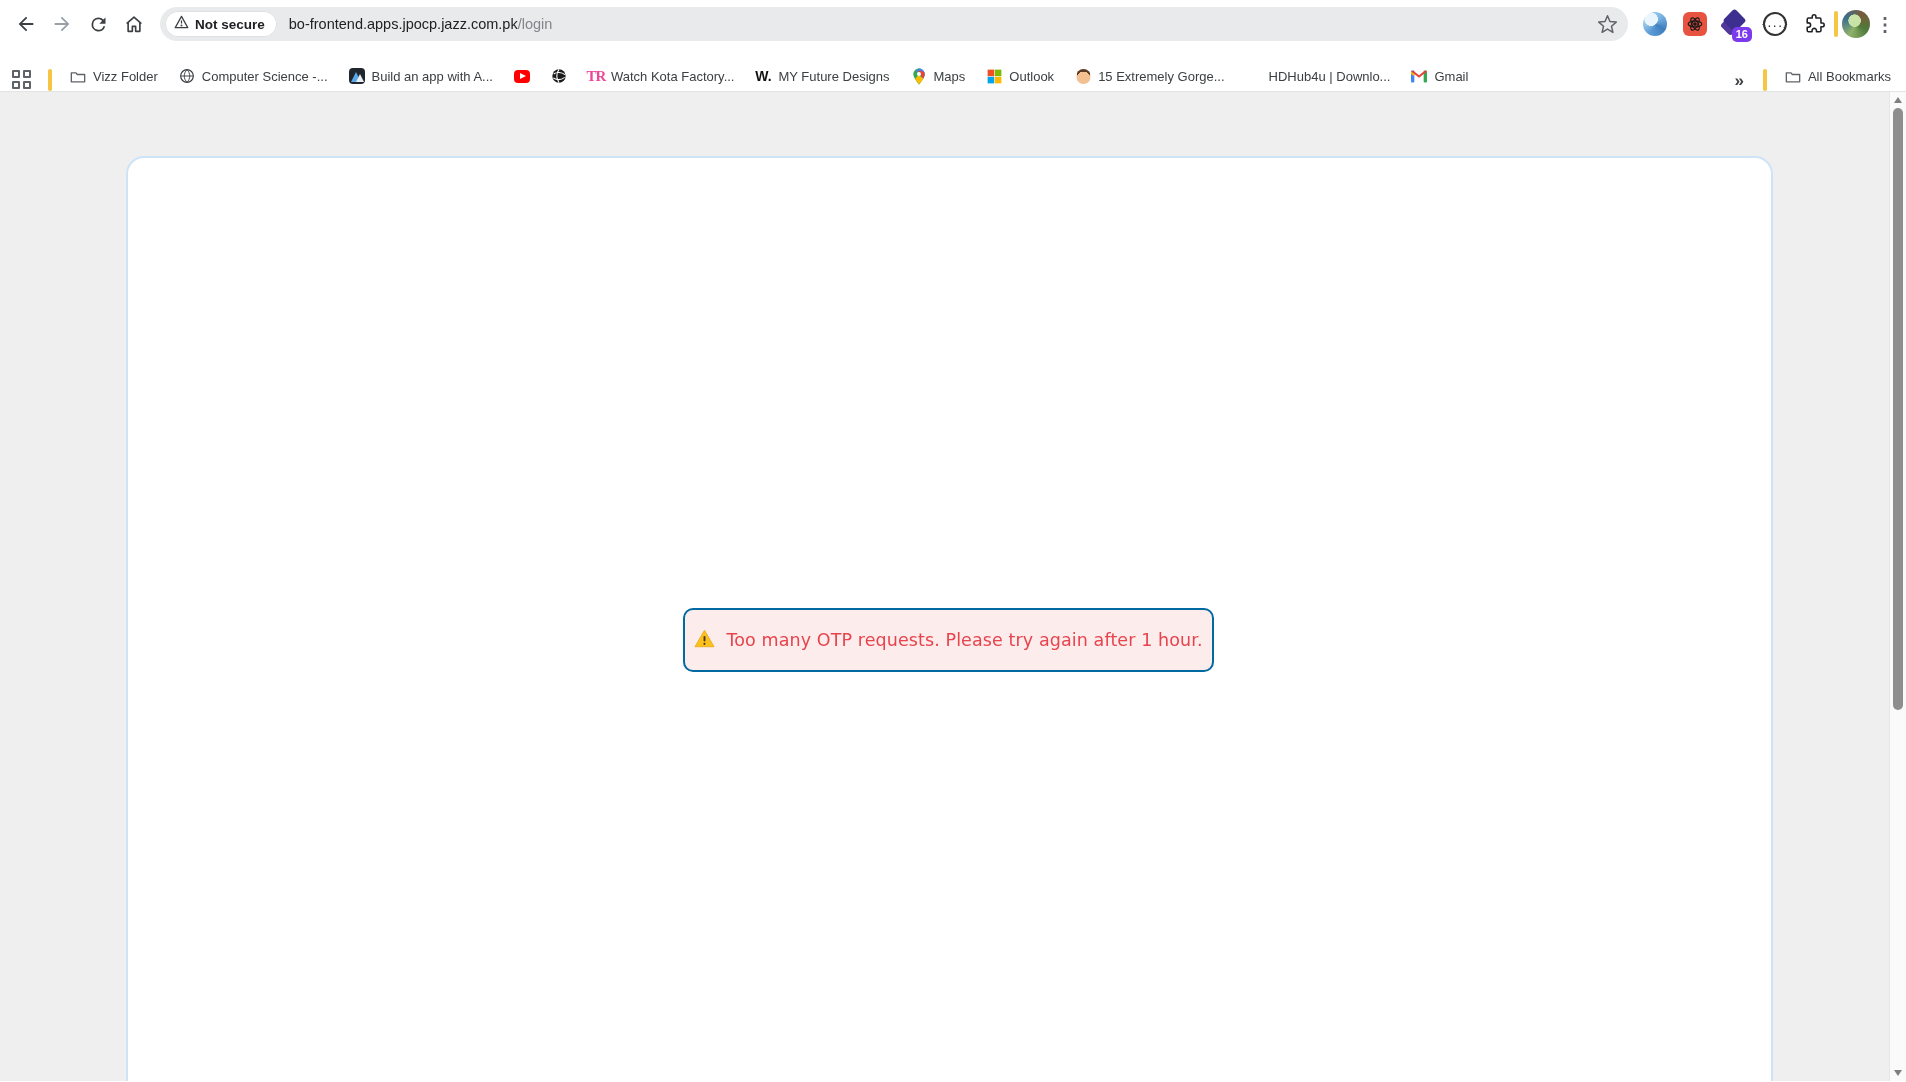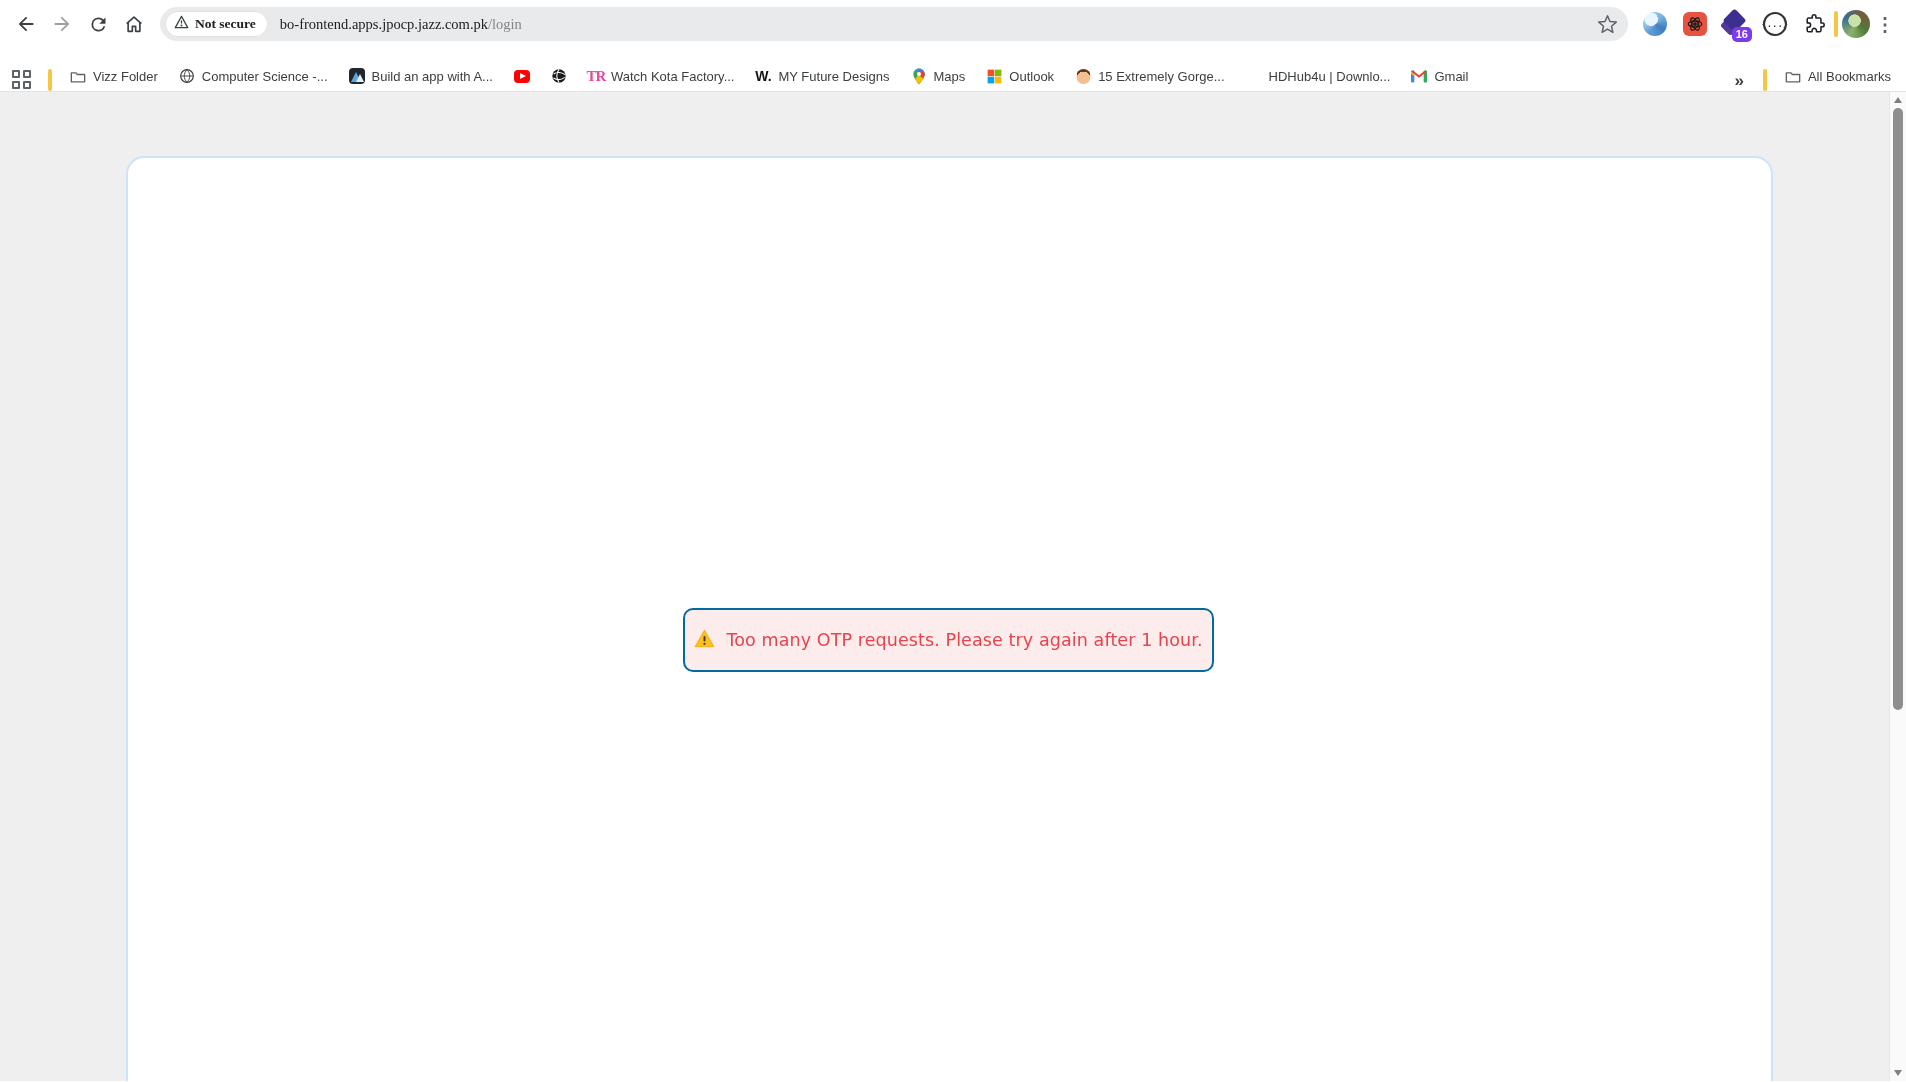--- a/index.html
+++ b/index.html
@@ -3,21 +3,21 @@
 <meta charset="utf-8">
 <style>
   * { margin:0; padding:0; box-sizing:border-box; }
   html,body { width:1906px; height:1082px; overflow:hidden; }
   body { font-family:"Liberation Sans", sans-serif; background:#ffffff; }
 
   
   .toolbar { height:48px; background:#ffffff; display:flex; align-items:center; padding:0 10px 0 8px; }
   .tb-btn { width:36px; height:36px; border-radius:50%; display:flex; align-items:center; justify-content:center; flex:0 0 auto; cursor:pointer; }
   .tb-btn svg { display:block; }
-  .omnibox { flex:1 1 auto; height:34px; background:#e9eaeb; border-radius:17px; margin:0 8px 0 8px; display:flex; align-items:center; padding:0 10px 0 5px; min-width:0;font-family:Liberation Serif, serif; }
+  .omnibox { flex:1 1 auto; height:34px; background:#e9eaeb; border-radius:17px; margin:0 8px 0 8px; display:flex; align-items:center; padding:0 10px 0 5px; min-width:0; }
   .chip { height:26px; background:#ffffff; border-radius:13px; display:flex; align-items:center; gap:6px; padding:0 12px 0 9px; flex:0 0 auto; box-shadow:0 0 0 1px #e0e0e0 inset; cursor:pointer; }
   .chip-label { font-size:13.5px; color:#202124; font-weight:600; white-space:nowrap; }
   .url-text { margin-left:12px; font-size:14.5px; color:#202124; white-space:nowrap; overflow:hidden; flex:1 1 auto; }
   .url-path { color:#80868b; }
   .star-wrap { flex:0 0 auto; margin-left:8px; cursor:pointer; display:flex; }
   .ext-cluster { display:flex; align-items:center; gap:14px; flex:0 0 auto; padding:0 6px; }
   .ext-icon { width:26px; height:26px; display:flex; align-items:center; justify-content:center; cursor:pointer; position:relative; }
 
   .icon-blue-swirl { width:24px; height:24px; border-radius:50%;
     background:radial-gradient(circle at 34% 30%, #eaf5fd 0 28%, transparent 30%),

